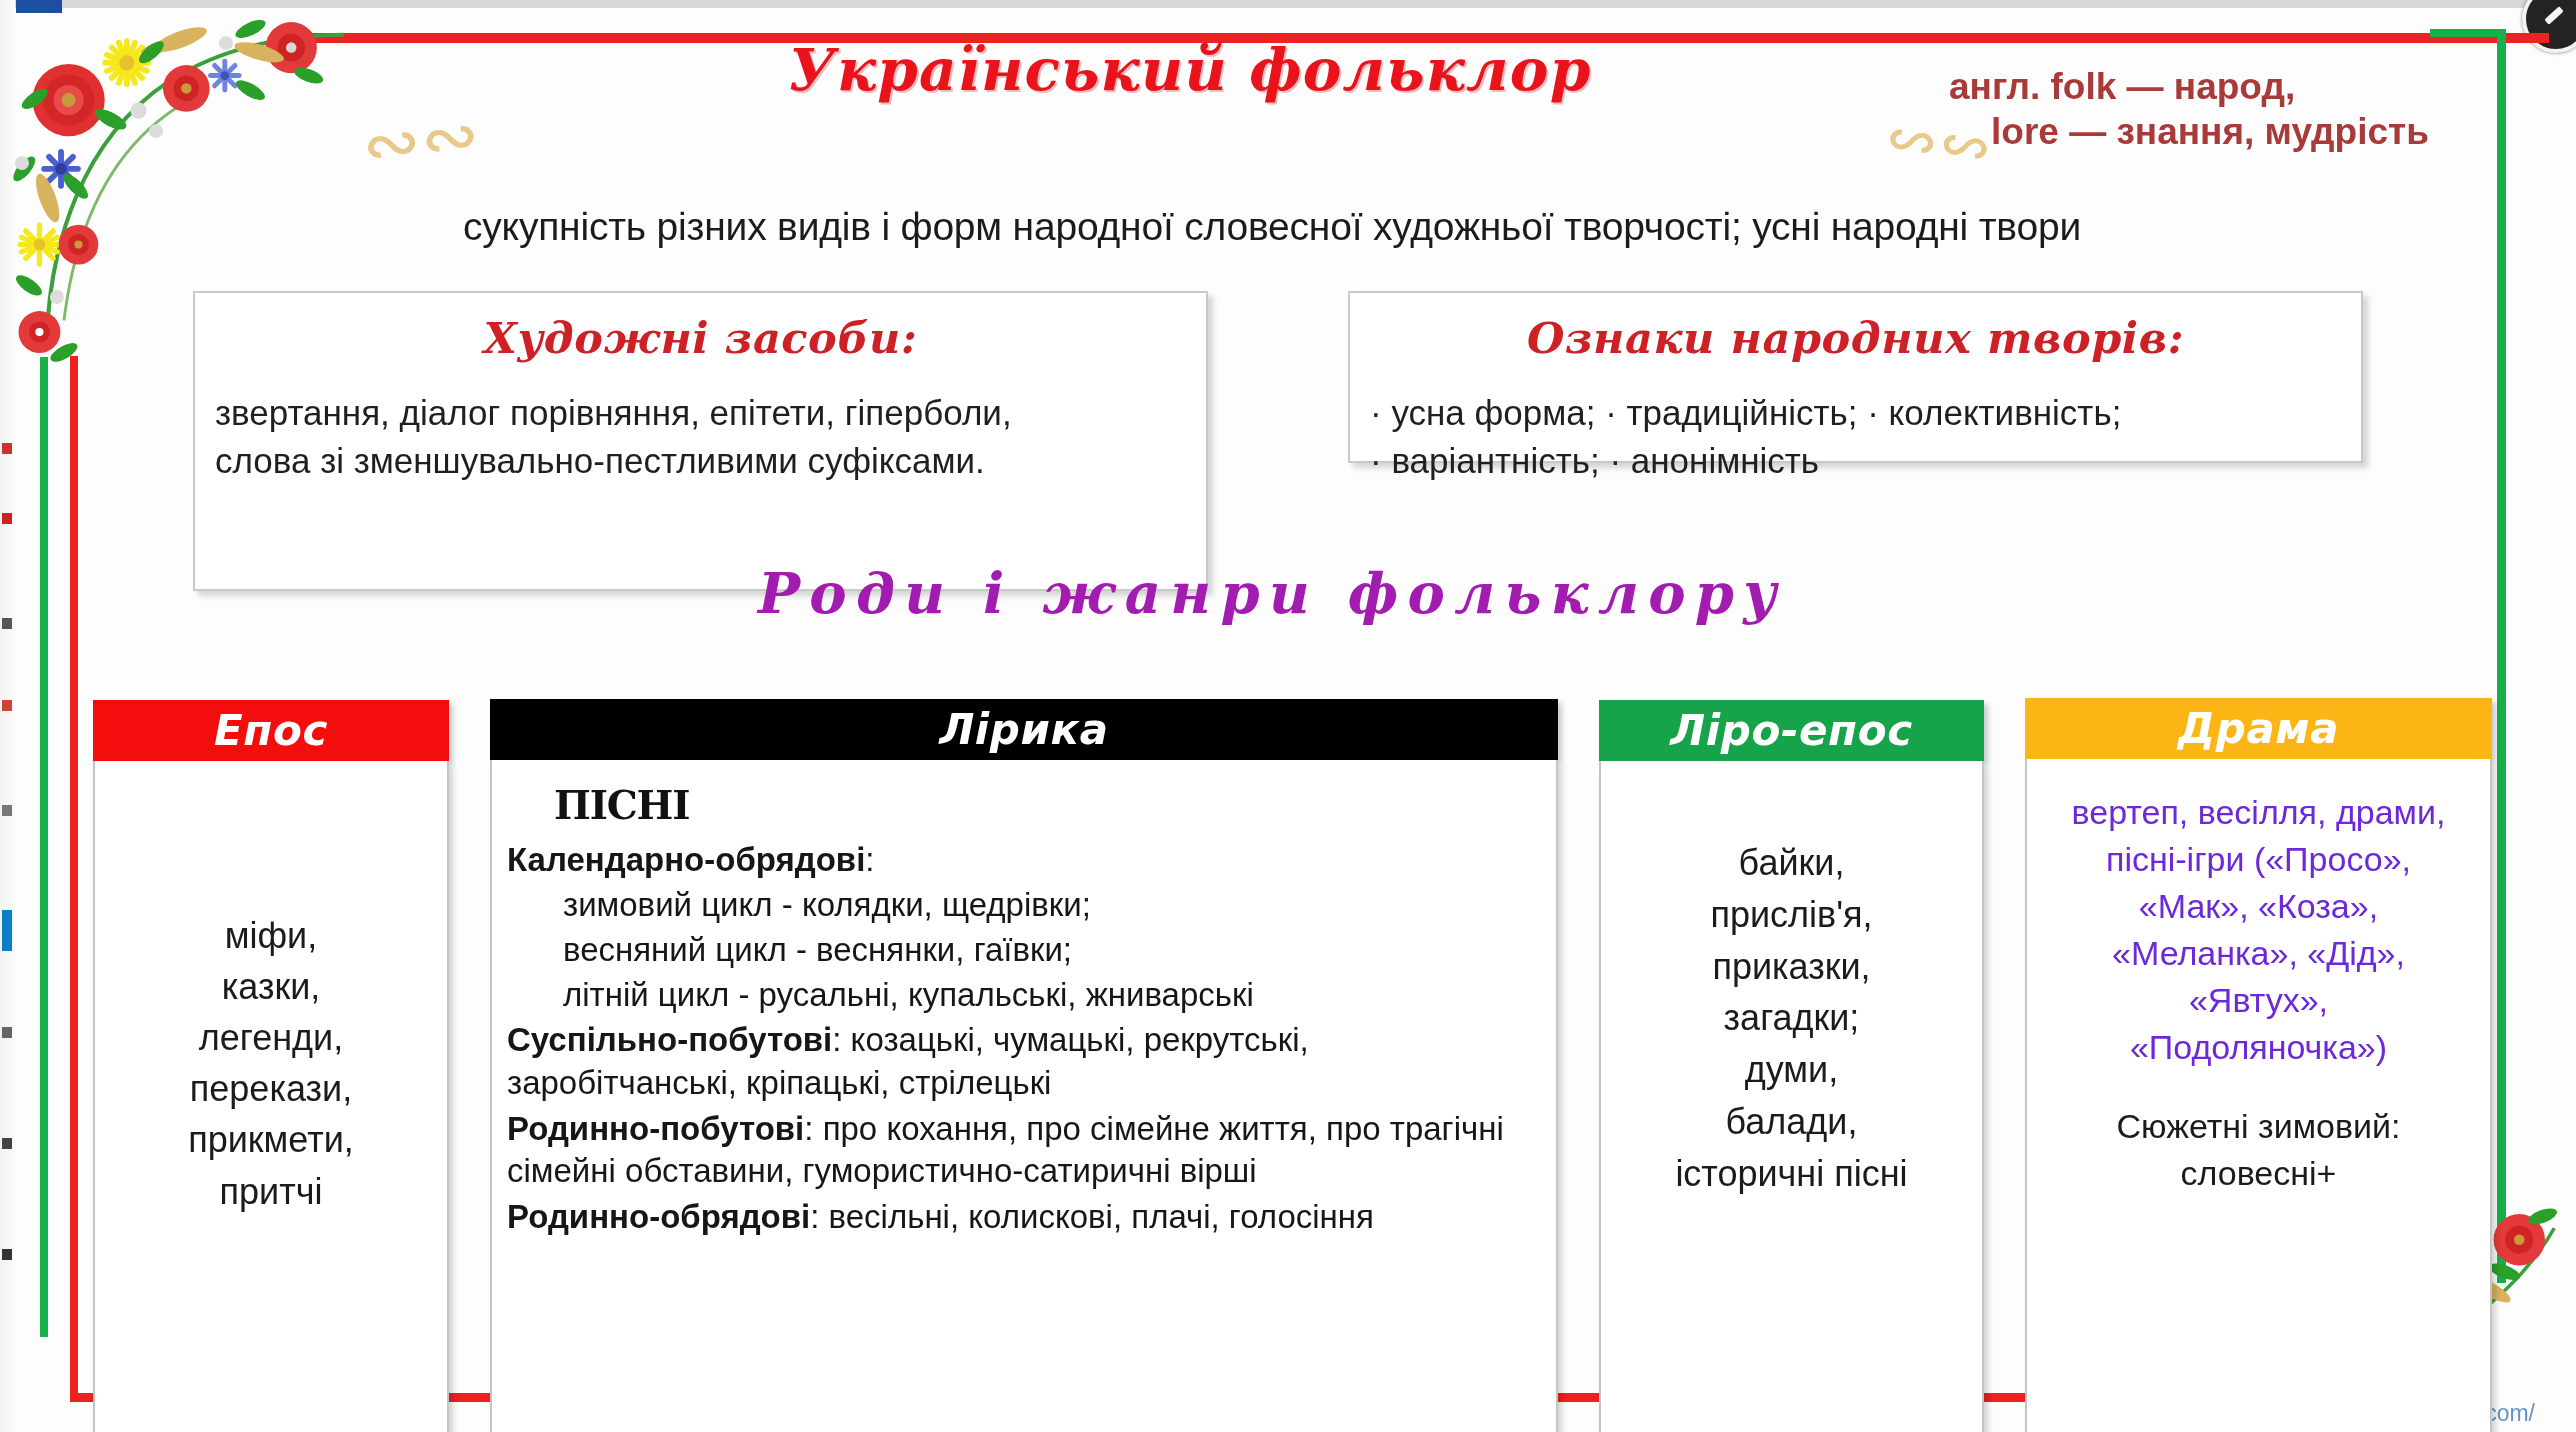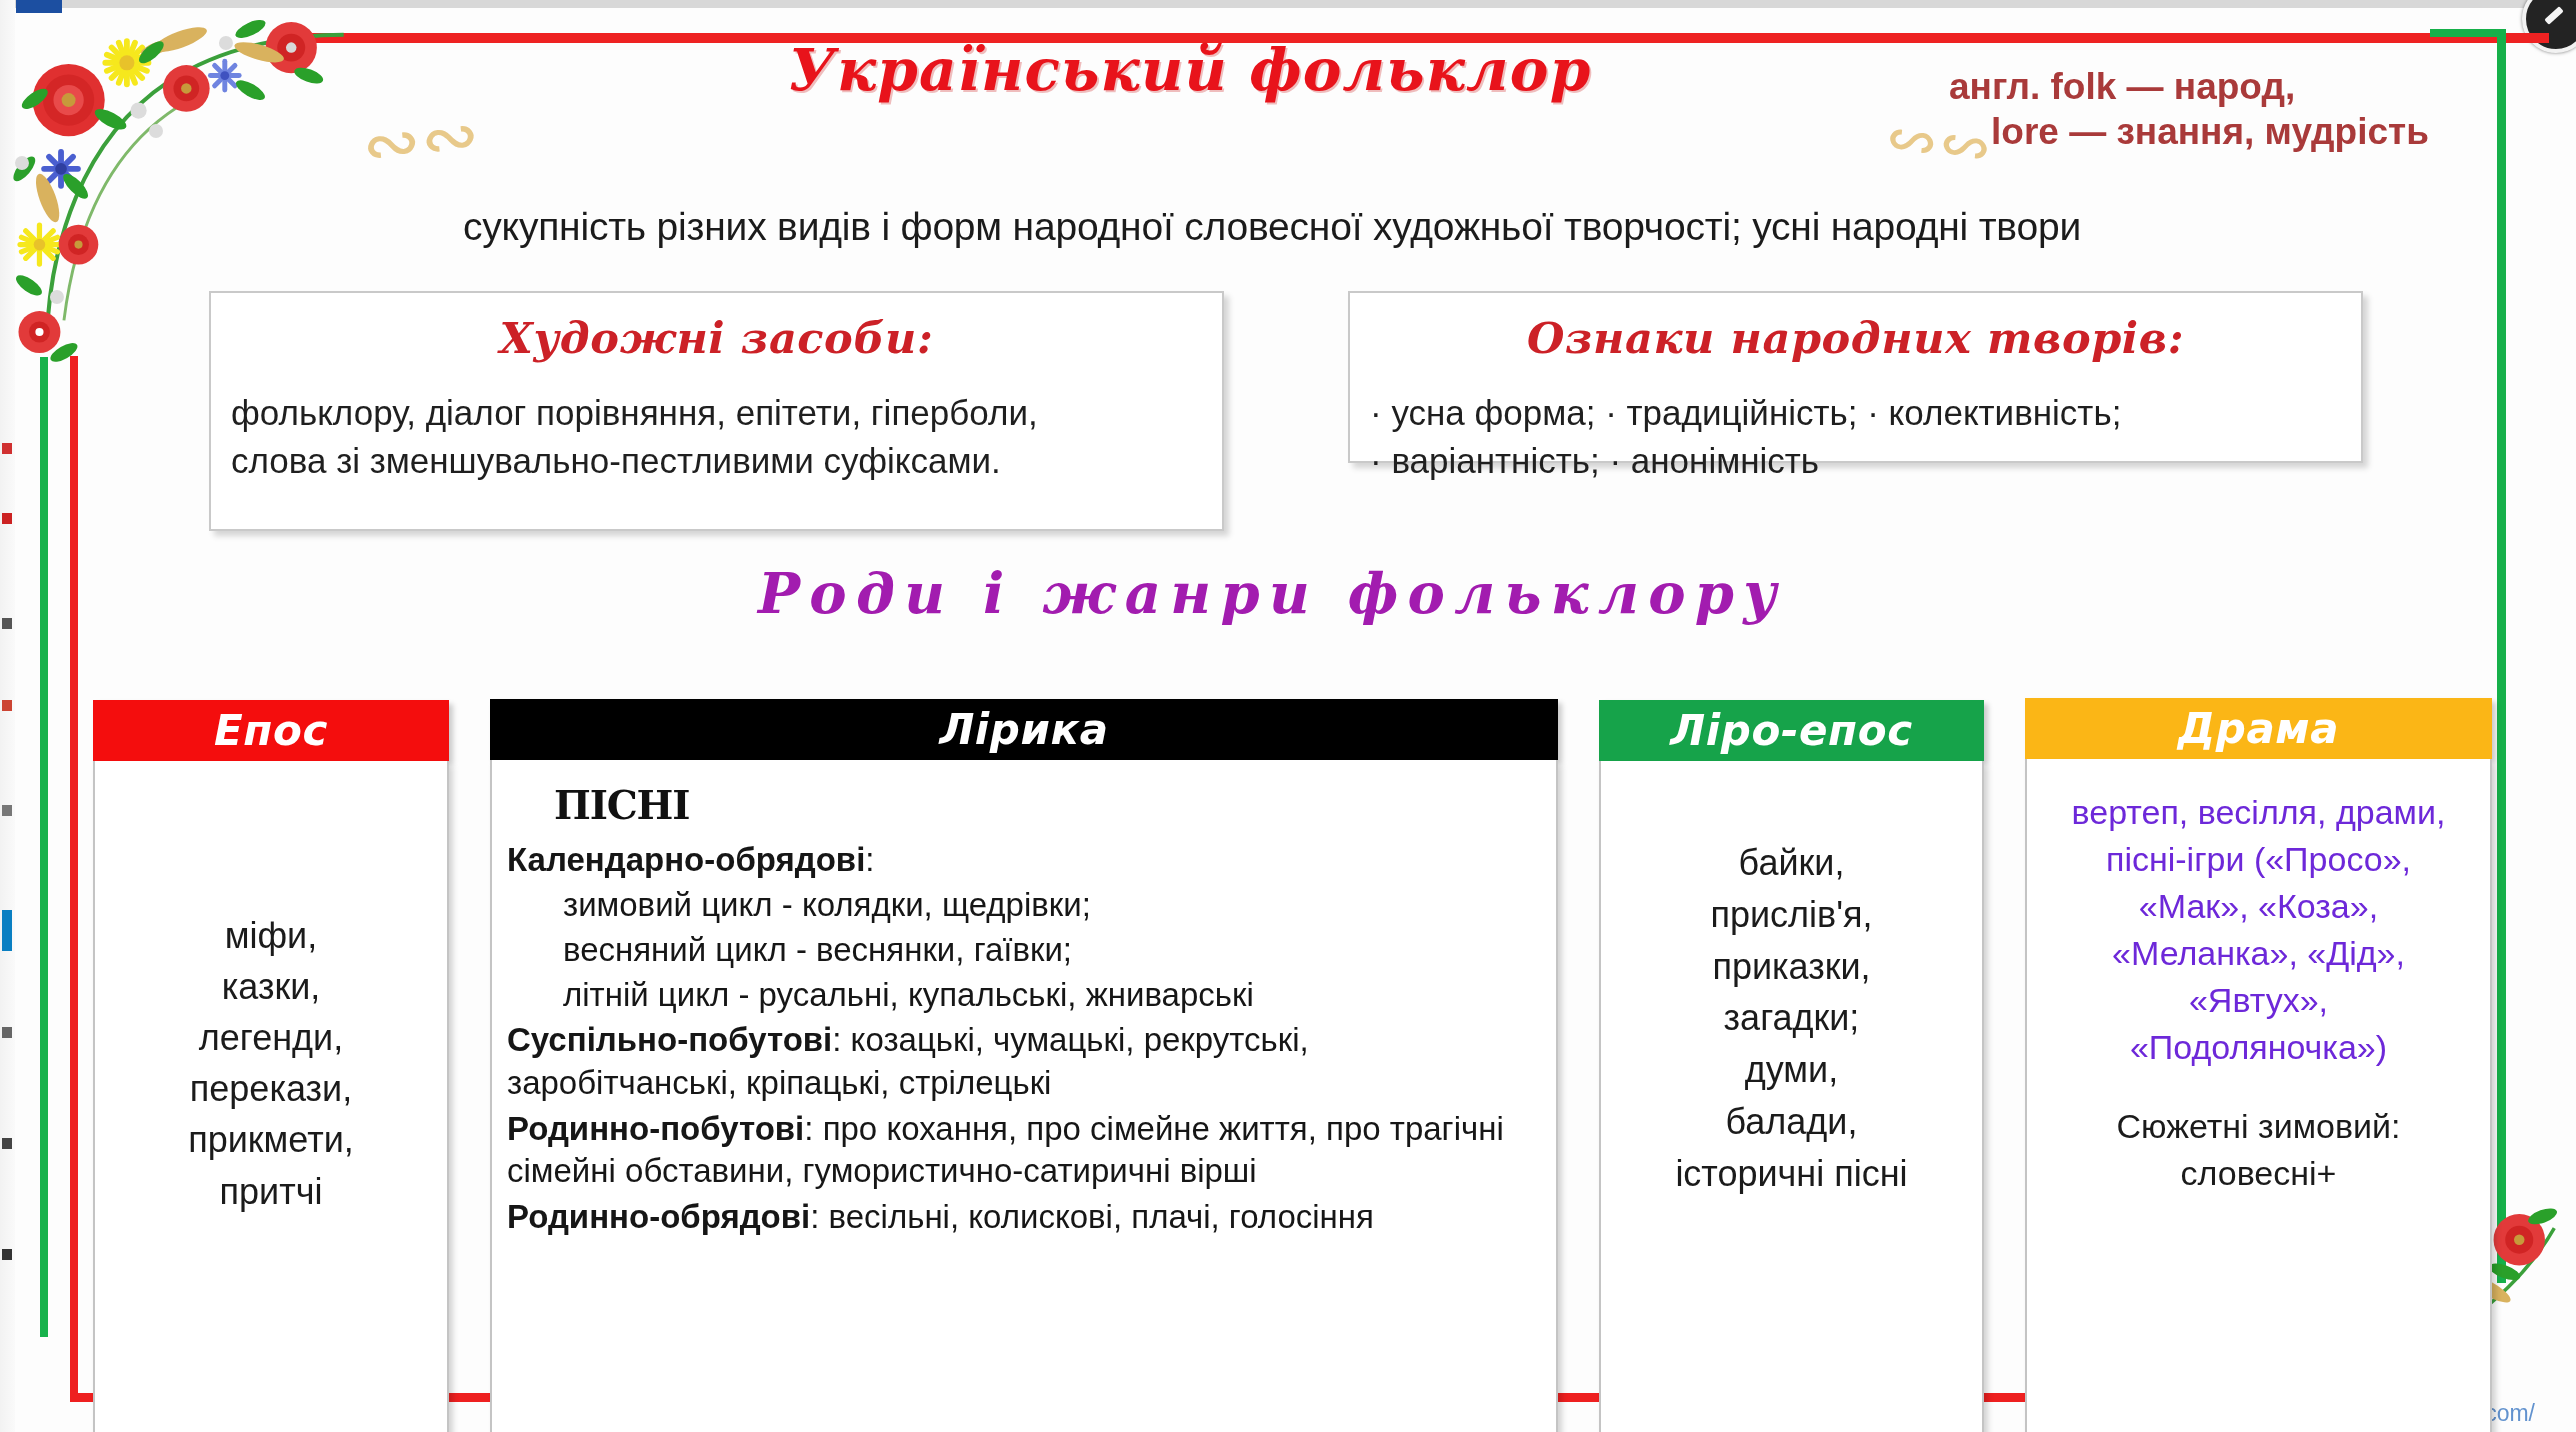--- a/index.html
+++ b/index.html
@@ -157,21 +157,21 @@
     letter-spacing: -0.2px;
   }
 
   
   .infobox {
     position: absolute;
     background: #ffffff;
     border: 2.3px solid #c9c9c9;
     box-shadow: 5.3px 5.3px 5.8px rgba(0,0,0,.16);
   }
-  #box-hudozhni { left: 209px; top: 291px; width: 1015px; height: 240px; }
+  #box-hudozhni { left: 193px; top: 291px; width: 1015px; height: 300px; }
   #box-oznaky   { left: 1348px; top: 291px; width: 1015px; height: 172px; }
 
   .infobox h3 {
     text-align: center;
     font-family: "DejaVu Serif", serif;
     font-style: italic;
     font-weight: 700;
     font-size: 43px;
     color: #cc2127;
     margin-top: 20px;
@@ -494,21 +494,21 @@
   <div class="etymology">
     <div class="line1">англ. folk — народ,</div>
     <div class="line2">lore — знання, мудрість</div>
   </div>
 
   <div class="definition">сукупність різних видів і форм народної словесної художньої творчості; усні народні твори</div>
 
   <div class="infobox" id="box-hudozhni">
     <h3>Художні засоби:</h3>
     <div class="body">
-      <div>фольклору, діалог порівняння, епітети, гіперболи,</div>
+      <div>звертання, діалог порівняння, епітети, гіперболи,</div>
       <div class="l2">слова зі зменшувально-пестливими суфіксами.</div>
     </div>
   </div>
 
   <div class="infobox" id="box-oznaky">
     <h3>Ознаки народних творів:</h3>
     <div class="body">
       <div>· усна форма; · традиційність; · колективність;</div>
       <div>· варіантність; · анонімність</div>
     </div>

